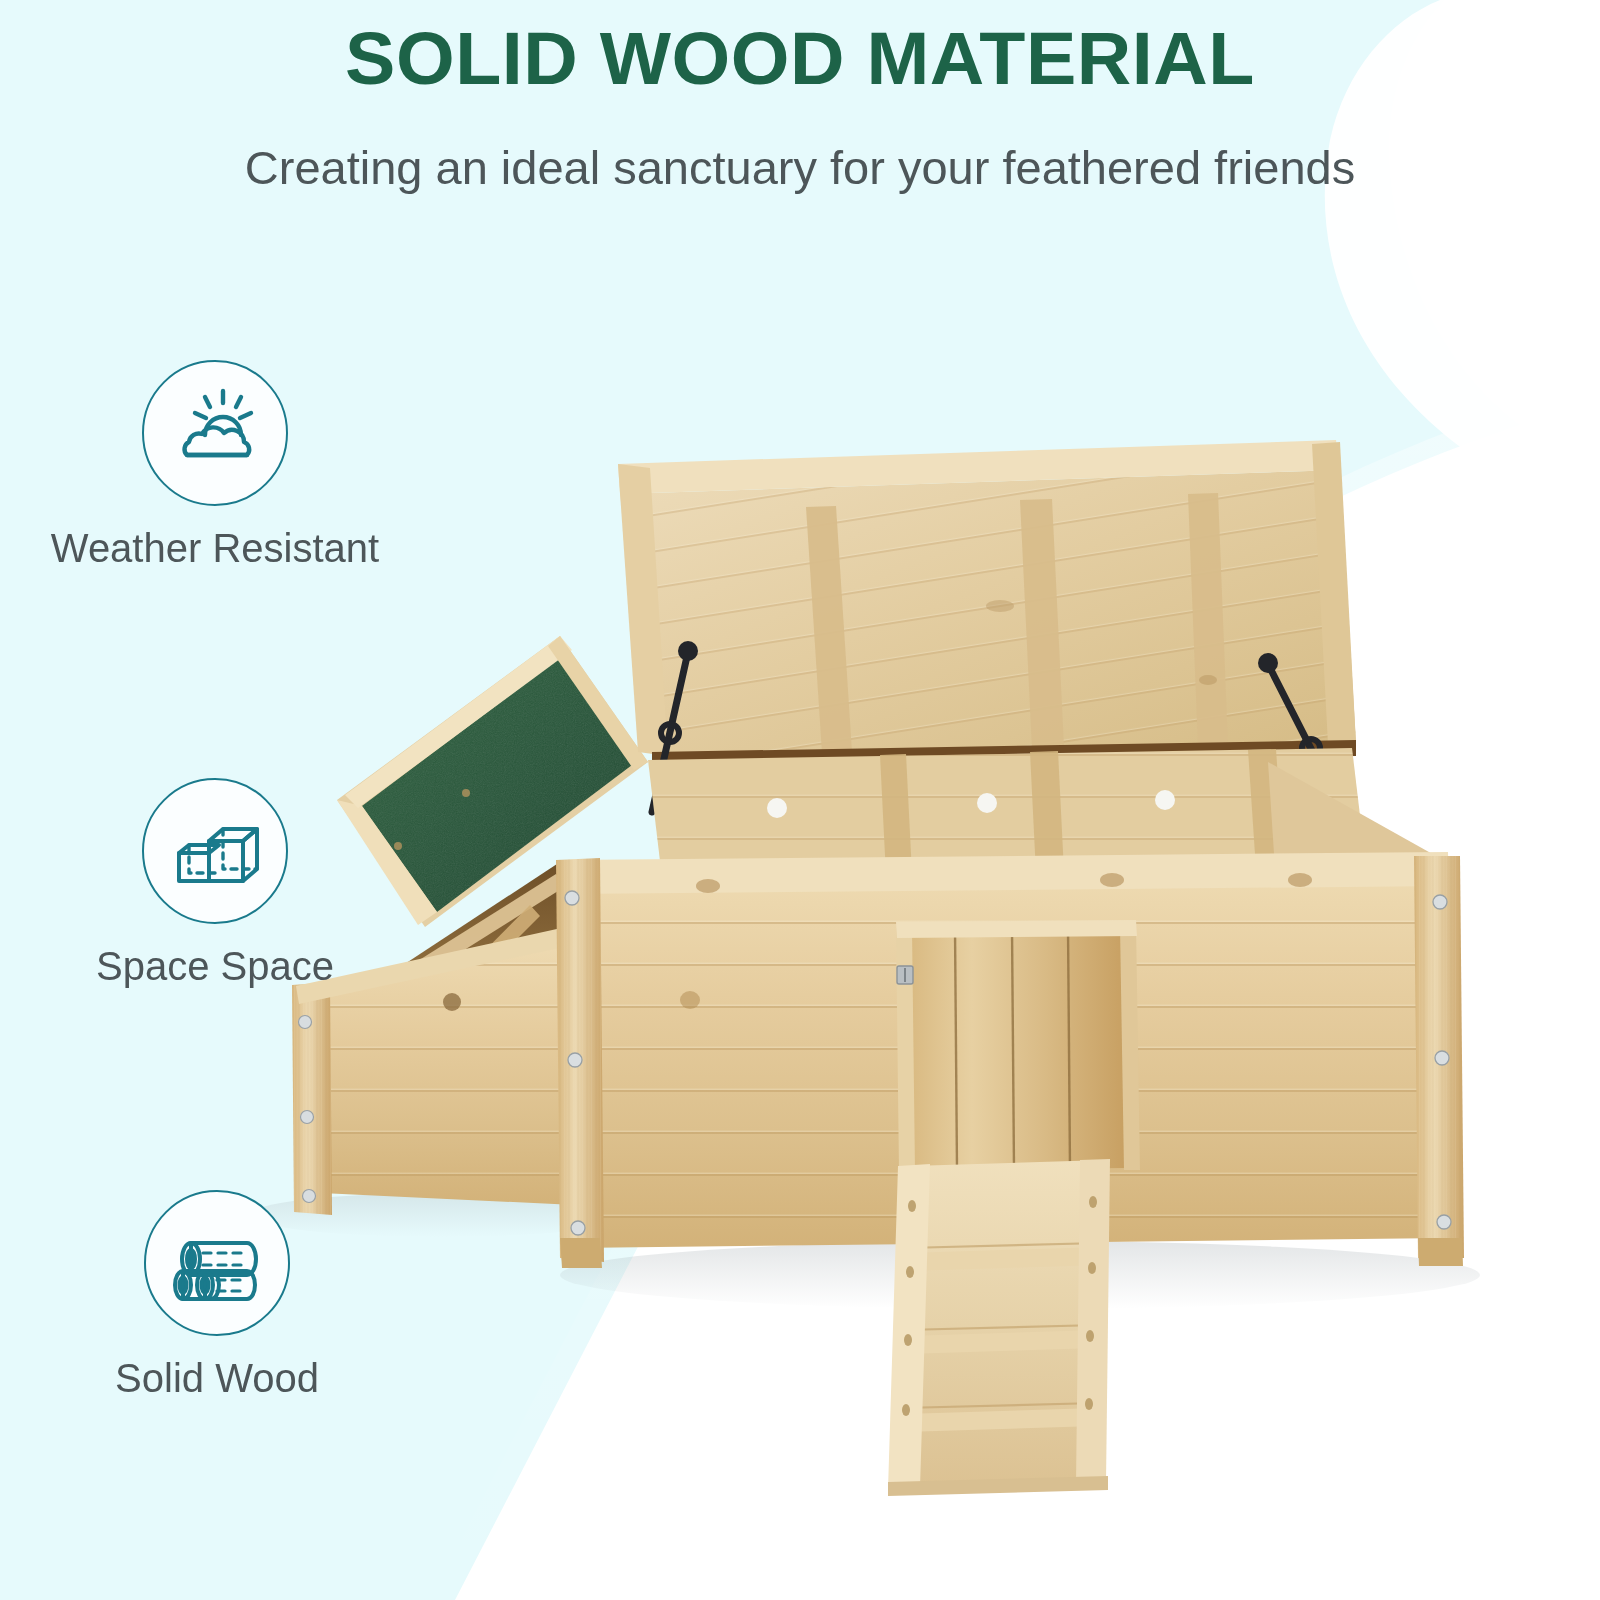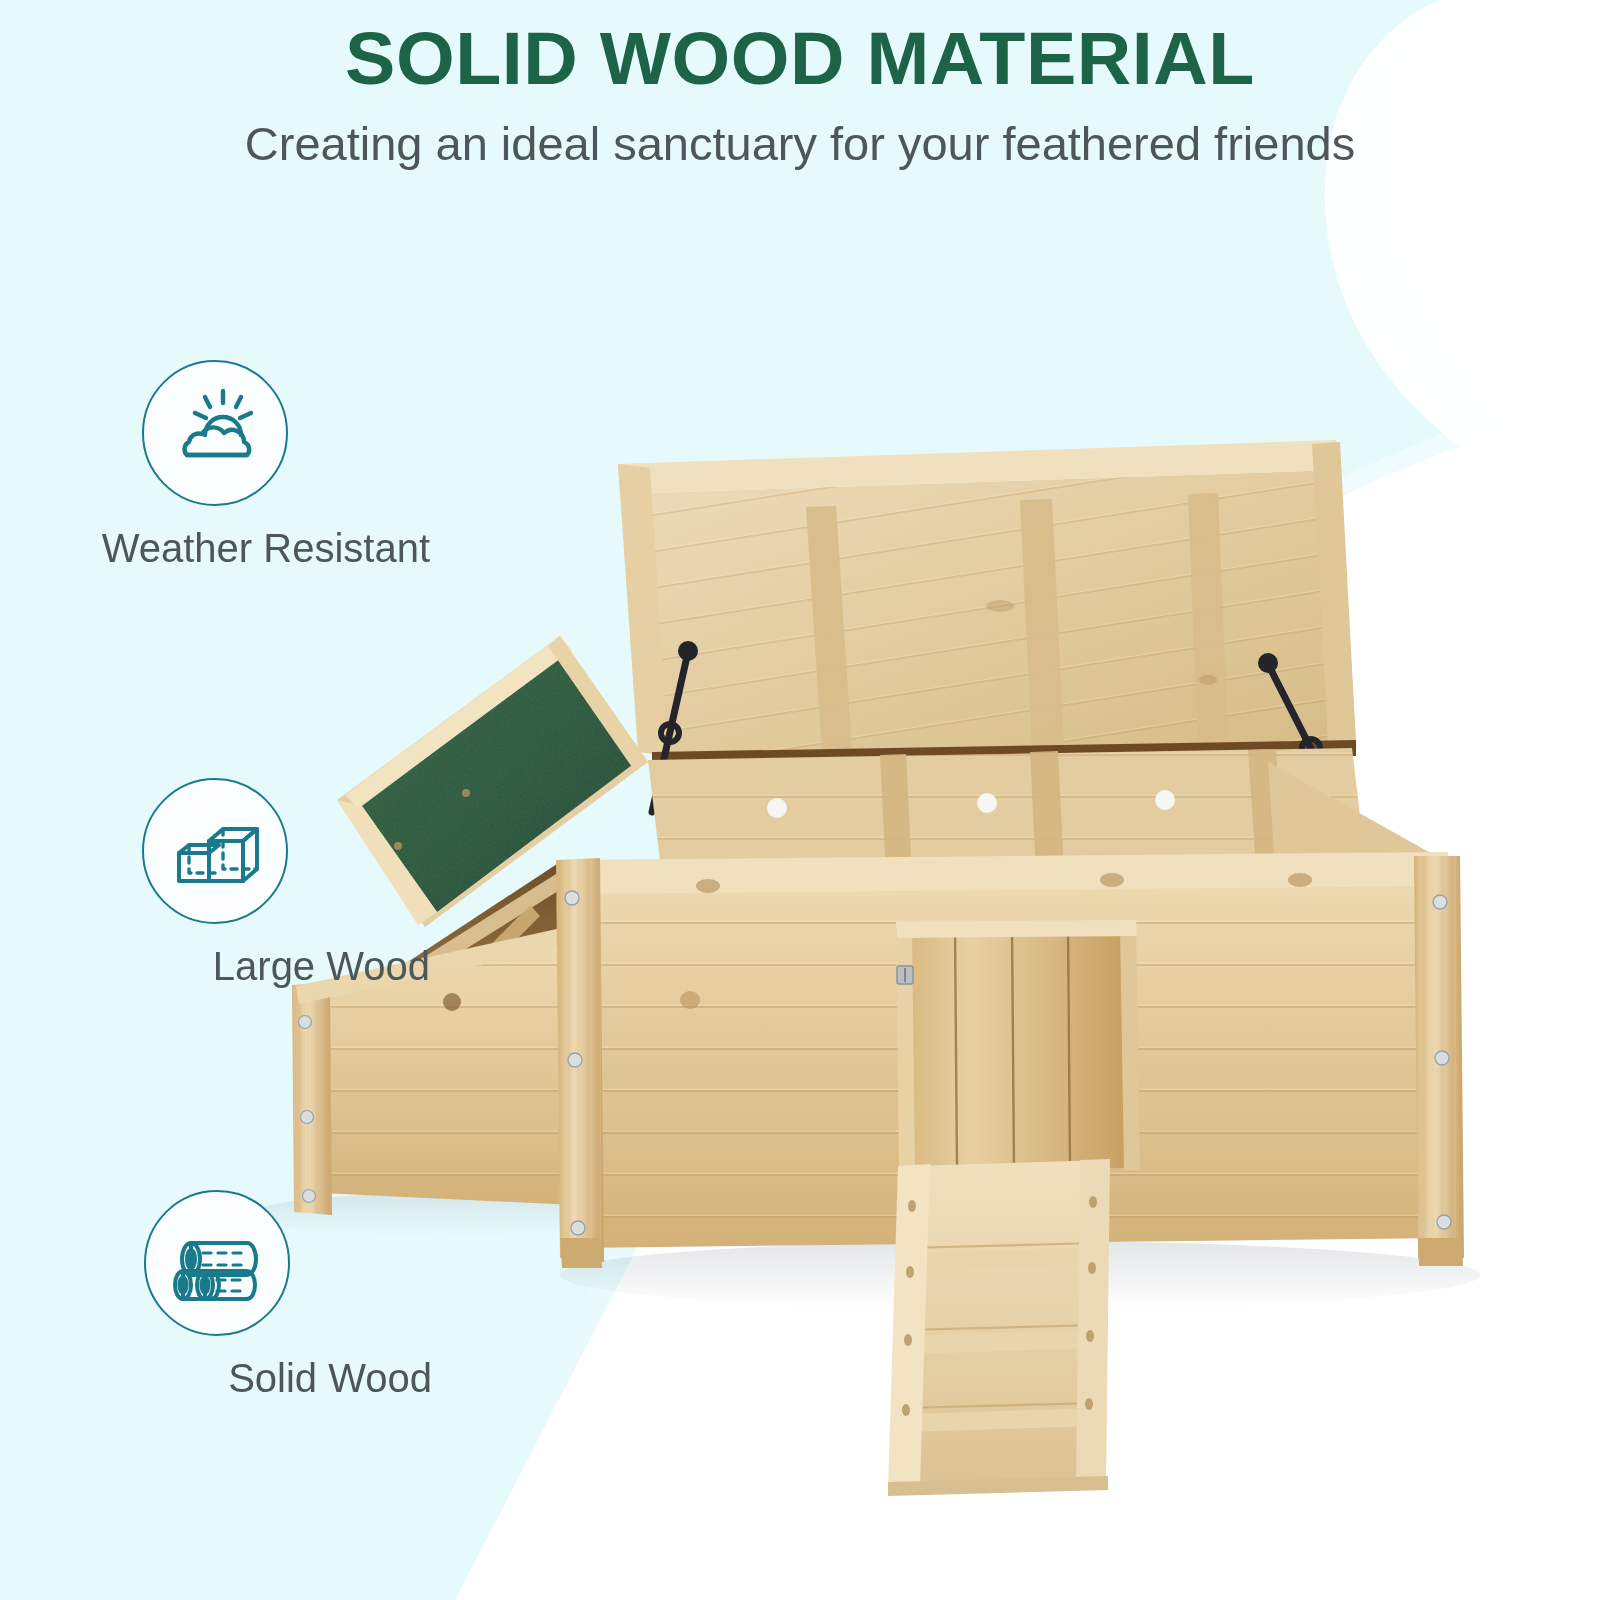--- a/index.html
+++ b/index.html
@@ -25,21 +25,21 @@
   }
   .subtitle{
     margin:0;padding:0;
     font-size:47px;line-height:1.0;font-weight:400;
     color:#4d5659;
     font-family:"Liberation Sans", sans-serif;
   }
 
   
   .features{position:absolute;left:0;top:0;width:430px;z-index:7;}
-  .feature{position:absolute;width:430px;text-align:right;}
+  .feature{position:absolute;width:430px;text-align:center;}
   .feature .circle{
     width:146px;height:146px;border-radius:50%;
     border:2.5px solid #1a7a8c;
     background:#fbfeff;
     margin:0 auto;
     display:flex;align-items:center;justify-content:center;
     box-sizing:border-box;
   }
   .feature .flabel{
     margin-top:22px;
@@ -313,21 +313,21 @@
         <ellipse cx="1092" cy="1268" rx="4" ry="6"></ellipse>
         <ellipse cx="1090" cy="1336" rx="4" ry="6"></ellipse>
         <ellipse cx="1089" cy="1404" rx="4" ry="6"></ellipse>
       </g>
       <path d="M888,1482 L1108,1476 L1108,1490 L888,1496 Z" fill="#d8bf91"></path>
     </g>
   </svg>
 
   <div class="header">
     <h1 class="title" style="margin-top:22px;">SOLID WOOD MATERIAL</h1>
-    <p class="subtitle" style="margin-top:24px;">Creating an ideal sanctuary for your feathered friends</p>
+    <p class="subtitle" style="margin-top:48px;">Creating an ideal sanctuary for your feathered friends</p>
   </div>
 
   <div class="features">
 
     <div class="feature feat-0">
       <div class="circle">
         <svg width="100" height="100" viewBox="0 0 100 100" fill="none" stroke="#1a7a8c" stroke-width="4.4" stroke-linecap="round" stroke-linejoin="round">
 
           <line x1="58" y1="8" x2="58" y2="20"></line>
           <line x1="40" y1="14" x2="45" y2="24"></line>
@@ -354,21 +354,21 @@
 
           <path d="M14,52 L14,80 L44,80 L44,52 Z"></path>
           <path d="M14,52 L24,44 L54,44 L44,52"></path>
 
           <g stroke-dasharray="6 6" stroke-width="3.4">
             <path d="M24,44 L24,72 L54,72"></path>
             <path d="M58,28 L58,68 L92,68"></path>
           </g>
         </svg>
       </div>
-      <div class="flabel">Large Wood</div>
+      <div class="flabel">Space Space</div>
     </div>
 
     <div class="feature feat-2">
       <div class="circle">
         <svg width="100" height="100" viewBox="0 0 100 100" fill="none" stroke="#1a7a8c" stroke-width="4" stroke-linecap="round" stroke-linejoin="round">
 
           <path d="M24,30 L80,30 a9,16 0 0 1 0,32 L24,62 Z"></path>
           <ellipse cx="24" cy="46" rx="9" ry="16"></ellipse>
           <ellipse cx="24" cy="46" rx="4" ry="9"></ellipse>
 

